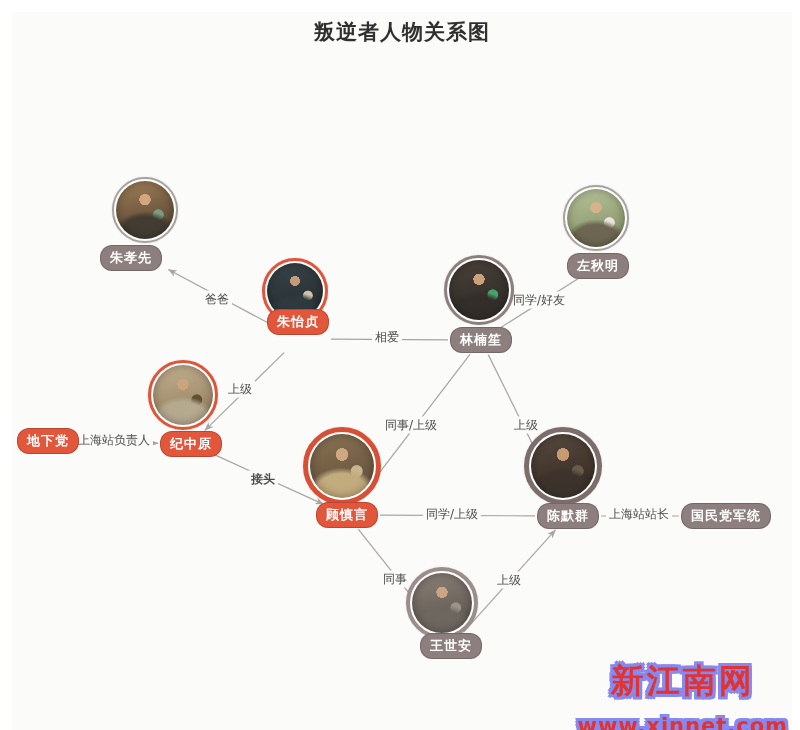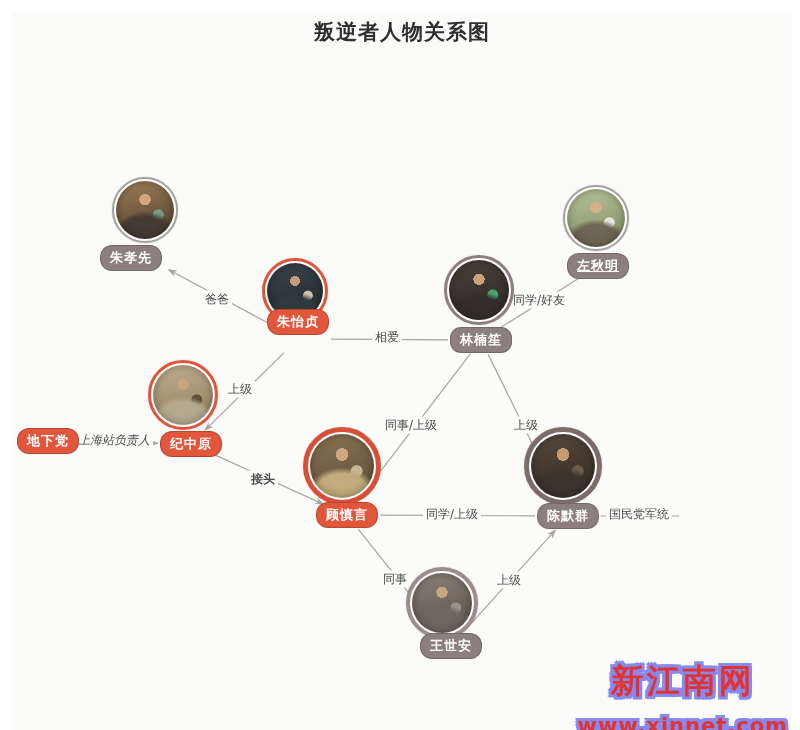--- a/index.html
+++ b/index.html
@@ -120,51 +120,52 @@
         <div class="photo-inner" style="background: radial-gradient(9px at 50% 32%, rgb(210, 166, 126) 0px, rgb(210, 166, 126) 62%, transparent 63%), radial-gradient(75% 55% at 50% 92%, rgb(67, 60, 51) 0px, rgb(67, 60, 51) 55%, transparent 72%), radial-gradient(10px at 73% 58%, rgb(122, 155, 126) 0px, rgb(122, 155, 126) 50%, transparent 58%), linear-gradient(168deg, rgb(160, 127, 88) 0%, rgb(74, 60, 44) 100%);"></div>
       </div>
       <div class="node-pill pill-gray" style="left: 119px; top: 246px;">朱孝先</div>
       <div class="photo" style="left: 250px; top: 246px; height: 56px; width: 56px; border-width: 3px; border-color: rgb(224, 84, 58);">
         <div class="photo-inner" style="background: radial-gradient(8px at 50% 32%, rgb(200, 155, 120) 0px, rgb(200, 155, 120) 62%, transparent 63%), radial-gradient(75% 55% at 50% 92%, rgb(46, 58, 61) 0px, rgb(46, 58, 61) 55%, transparent 72%), radial-gradient(9px at 73% 58%, rgb(207, 195, 174) 0px, rgb(207, 195, 174) 50%, transparent 58%), linear-gradient(168deg, rgb(57, 69, 74) 0%, rgb(35, 40, 43) 100%);"></div>
       </div>
       <div class="node-pill pill-red" style="left: 286px; top: 310px;">朱怡贞</div>
       <div class="photo" style="left: 551px; top: 173px; height: 58px; width: 58px; border-width: 2px; border-color: rgb(168, 161, 159);">
         <div class="photo-inner" style="background: radial-gradient(9px at 50% 32%, rgb(214, 178, 140) 0px, rgb(214, 178, 140) 62%, transparent 63%), radial-gradient(75% 55% at 50% 92%, rgb(109, 102, 82) 0px, rgb(109, 102, 82) 55%, transparent 72%), radial-gradient(10px at 73% 58%, rgb(232, 228, 216) 0px, rgb(232, 228, 216) 50%, transparent 58%), linear-gradient(168deg, rgb(184, 196, 155) 0%, rgb(125, 138, 94) 100%);"></div>
       </div>
-      <div class="node-pill pill-gray" style="left: 586px; top: 254px; text-decoration: underline;">左秋明</div>
+      <div class="node-pill pill-gray" style="left: 586px; top: 254px;">左秋明</div>
       <div class="photo" style="left: 432px; top: 243px; height: 60px; width: 60px; border-width: 3px; border-color: rgb(141, 127, 125);">
         <div class="photo-inner" style="background: radial-gradient(9px at 50% 32%, rgb(201, 161, 123) 0px, rgb(201, 161, 123) 62%, transparent 63%), radial-gradient(75% 55% at 50% 92%, rgb(51, 46, 41) 0px, rgb(51, 46, 41) 55%, transparent 72%), radial-gradient(10px at 73% 58%, rgb(70, 163, 106) 0px, rgb(70, 163, 106) 50%, transparent 58%), linear-gradient(168deg, rgb(74, 66, 58) 0%, rgb(43, 39, 35) 100%);"></div>
       </div>
-      <div class="node-pill pill-gray" style="left: 469px; top: 328px; border-radius: 11px;">林楠笙</div>
+      <div class="node-pill pill-gray" style="left: 469px; top: 328px;">林楠笙</div>
       <div class="photo" style="left: 136px; top: 348px; height: 60px; width: 60px; border-width: 3px; border-color: rgb(224, 84, 58);">
         <div class="photo-inner" style="background: radial-gradient(9px at 50% 32%, rgb(202, 164, 124) 0px, rgb(202, 164, 124) 62%, transparent 63%), radial-gradient(75% 55% at 50% 92%, rgb(181, 169, 142) 0px, rgb(181, 169, 142) 55%, transparent 72%), radial-gradient(10px at 73% 58%, rgb(94, 81, 56) 0px, rgb(94, 81, 56) 50%, transparent 58%), linear-gradient(168deg, rgb(195, 176, 145) 0%, rgb(142, 122, 88) 100%);"></div>
       </div>
       <div class="node-pill pill-red" style="left: 179px; top: 432px;">纪中原</div>
       <div class="photo" style="left: 291px; top: 415px; height: 64px; width: 64px; border-width: 5px; border-color: rgb(217, 79, 53);">
         <div class="photo-inner" style="background: radial-gradient(10px at 50% 32%, rgb(207, 168, 127) 0px, rgb(207, 168, 127) 62%, transparent 63%), radial-gradient(75% 55% at 50% 92%, rgb(194, 171, 124) 0px, rgb(194, 171, 124) 55%, transparent 72%), radial-gradient(11px at 73% 58%, rgb(200, 180, 142) 0px, rgb(200, 180, 142) 50%, transparent 58%), linear-gradient(168deg, rgb(138, 115, 84) 0%, rgb(94, 76, 56) 100%);"></div>
       </div>
       <div class="node-pill pill-red" style="left: 335px; top: 503px;">顾慎言</div>
       <div class="photo" style="left: 512px; top: 415px; height: 64px; width: 64px; border-width: 5px; border-color: rgb(124, 108, 106);">
         <div class="photo-inner" style="background: radial-gradient(10px at 50% 32%, rgb(199, 155, 114) 0px, rgb(199, 155, 114) 62%, transparent 63%), radial-gradient(75% 55% at 50% 92%, rgb(60, 51, 44) 0px, rgb(60, 51, 44) 55%, transparent 72%), radial-gradient(11px at 73% 58%, rgb(107, 91, 75) 0px, rgb(107, 91, 75) 50%, transparent 58%), linear-gradient(168deg, rgb(87, 73, 63) 0%, rgb(51, 41, 31) 100%);"></div>
       </div>
       <div class="node-pill pill-gray" style="left: 556px; top: 504px;">陈默群</div>
+      <div class="node-pill pill-gray" style="left: 714px; top: 504px;">国民党军统</div>
       <div class="photo" style="left: 394px; top: 555px; height: 60px; width: 60px; border-width: 4px; border-color: rgb(155, 141, 138);">
         <div class="photo-inner" style="background: radial-gradient(9px at 50% 32%, rgb(201, 165, 130) 0px, rgb(201, 165, 130) 62%, transparent 63%), radial-gradient(75% 55% at 50% 92%, rgb(110, 103, 95) 0px, rgb(110, 103, 95) 55%, transparent 72%), radial-gradient(10px at 73% 58%, rgb(156, 148, 138) 0px, rgb(156, 148, 138) 50%, transparent 58%), linear-gradient(168deg, rgb(139, 129, 119) 0%, rgb(87, 80, 74) 100%);"></div>
       </div>
       <div class="node-pill pill-gray" style="left: 439px; top: 634px;">王世安</div>
       <div class="edge-label" style="left: 205px; top: 287px;">爸爸</div>
       <div class="edge-label" style="left: 375px; top: 325px;">相爱</div>
       <div class="edge-label" style="left: 527px; top: 288px;">同学/好友</div>
       <div class="edge-label" style="left: 228px; top: 377px;">上级</div>
-      <div class="edge-label" style="left: 102px; top: 428px; font-style: italic;">上海站负责人</div>
+      <div class="edge-label" style="left: 102px; top: 428px;">上海站负责人</div>
       <div class="edge-label" style="left: 251px; top: 467px; font-weight: bold;">接头</div>
       <div class="edge-label" style="left: 399px; top: 413px;">同事/上级</div>
       <div class="edge-label" style="left: 514px; top: 413px;">上级</div>
       <div class="edge-label" style="left: 440px; top: 502px;">同学/上级</div>
-      <div class="edge-label" style="left: 627px; top: 502px;">国民党军统</div>
+      <div class="edge-label" style="left: 627px; top: 502px;">上海站站长</div>
       <div class="edge-label" style="left: 383px; top: 567px;">同事</div>
       <div class="edge-label" style="left: 497px; top: 568px;">上级</div>
     </div>
 
   <div class="watermark">
     <div class="wm-name">新江南网</div>
     <div class="wm-url">www.xjnnet.com</div>
   </div>
 </div>
 

